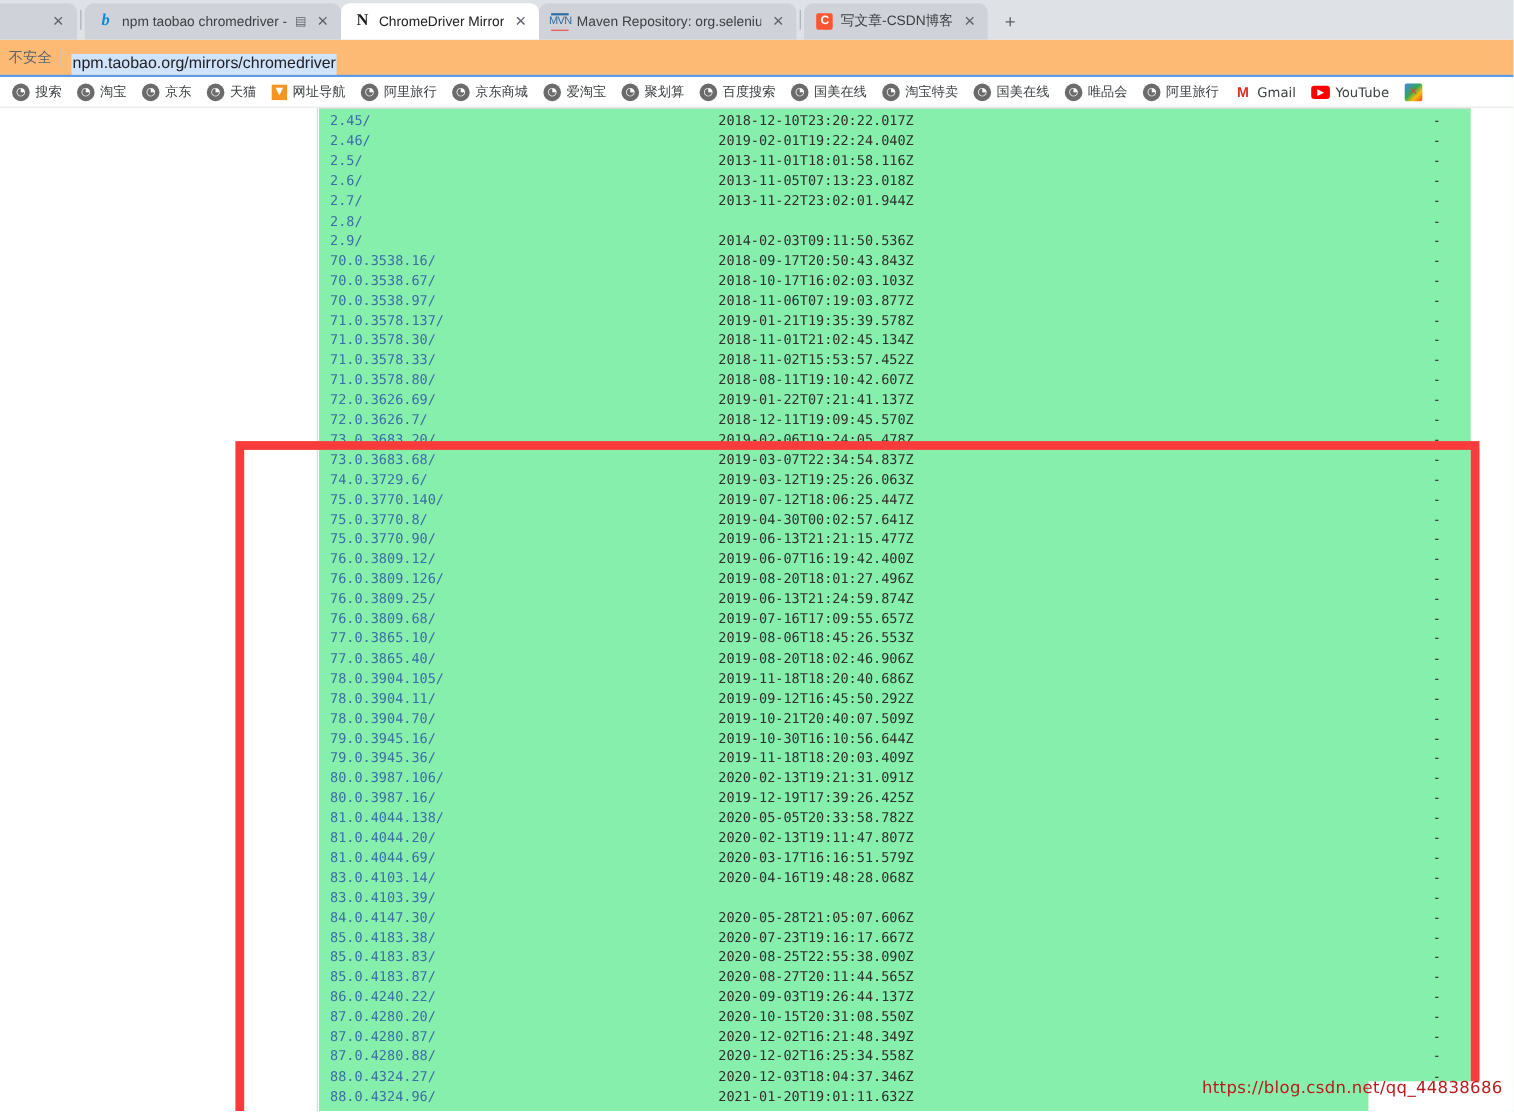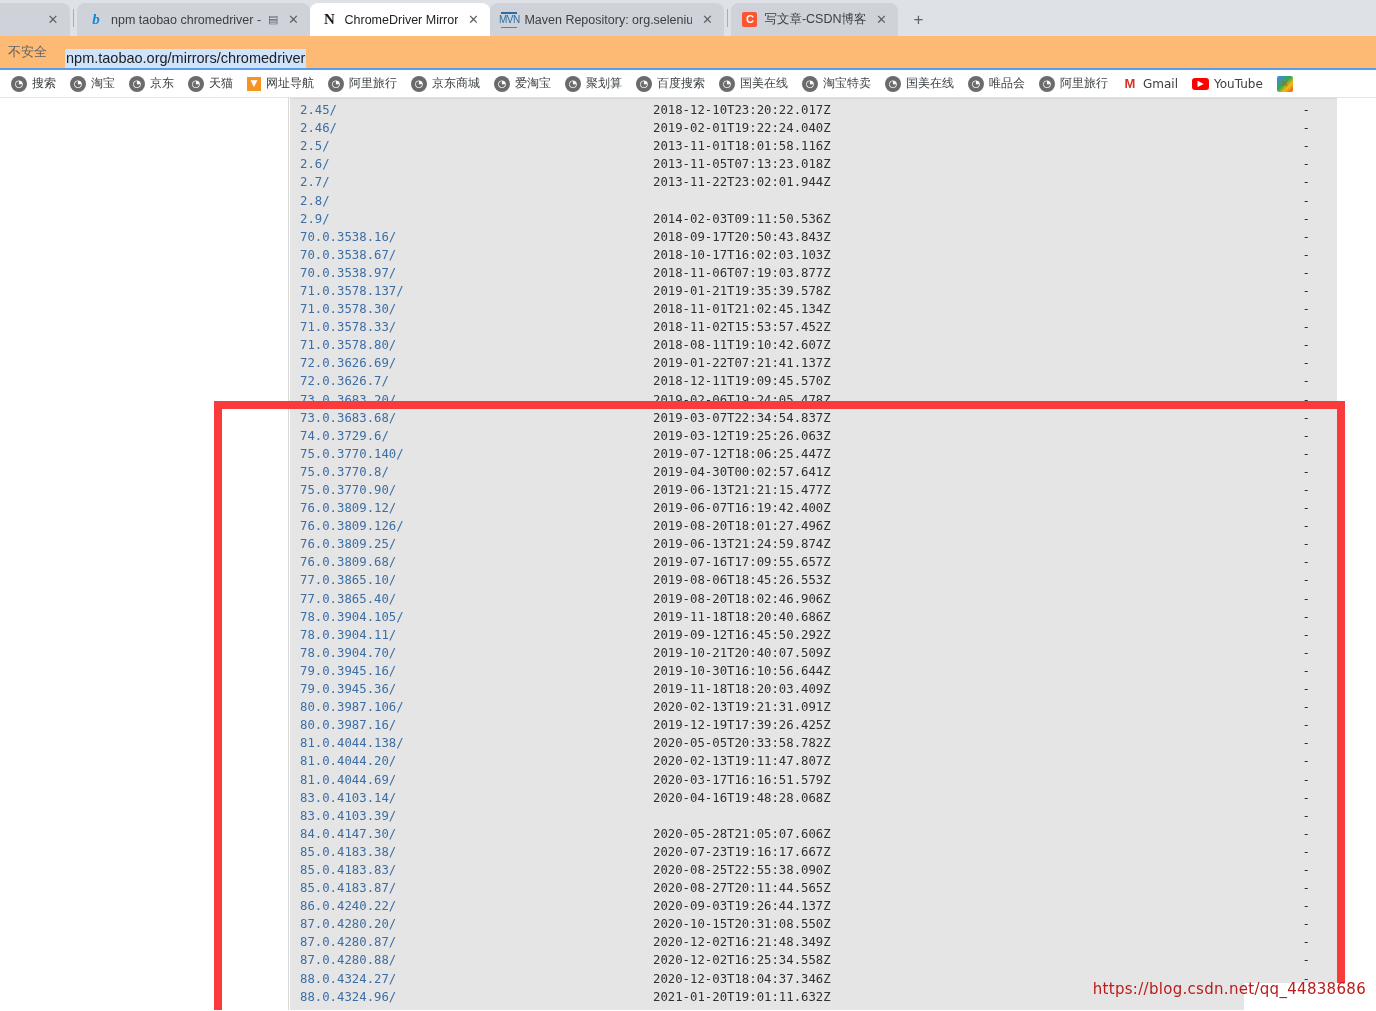--- a/index.html
+++ b/index.html
@@ -145,21 +145,21 @@
   }
   #page-left-gutter {
     position: absolute; left: 0; top: 0; width: 289px; height: 912px;
     background: #ffffff; border-right: 1px solid #d8d8d8;
   }
   #listing {
     position: absolute;
     left: 290px; top: 0;
     width: 1047px;
     height: 912px;
-    background: #e5e5e5;
+    background: #86efac;
     border-top: 1px solid #d8d8d8;
     padding-top: 2px;
   }
   .row {
     height: 18.1px;
     display: flex;
     align-items: center;
     font-family: "DejaVu Sans Mono", monospace;
     font-size: 12.3px;
     line-height: 18px;

